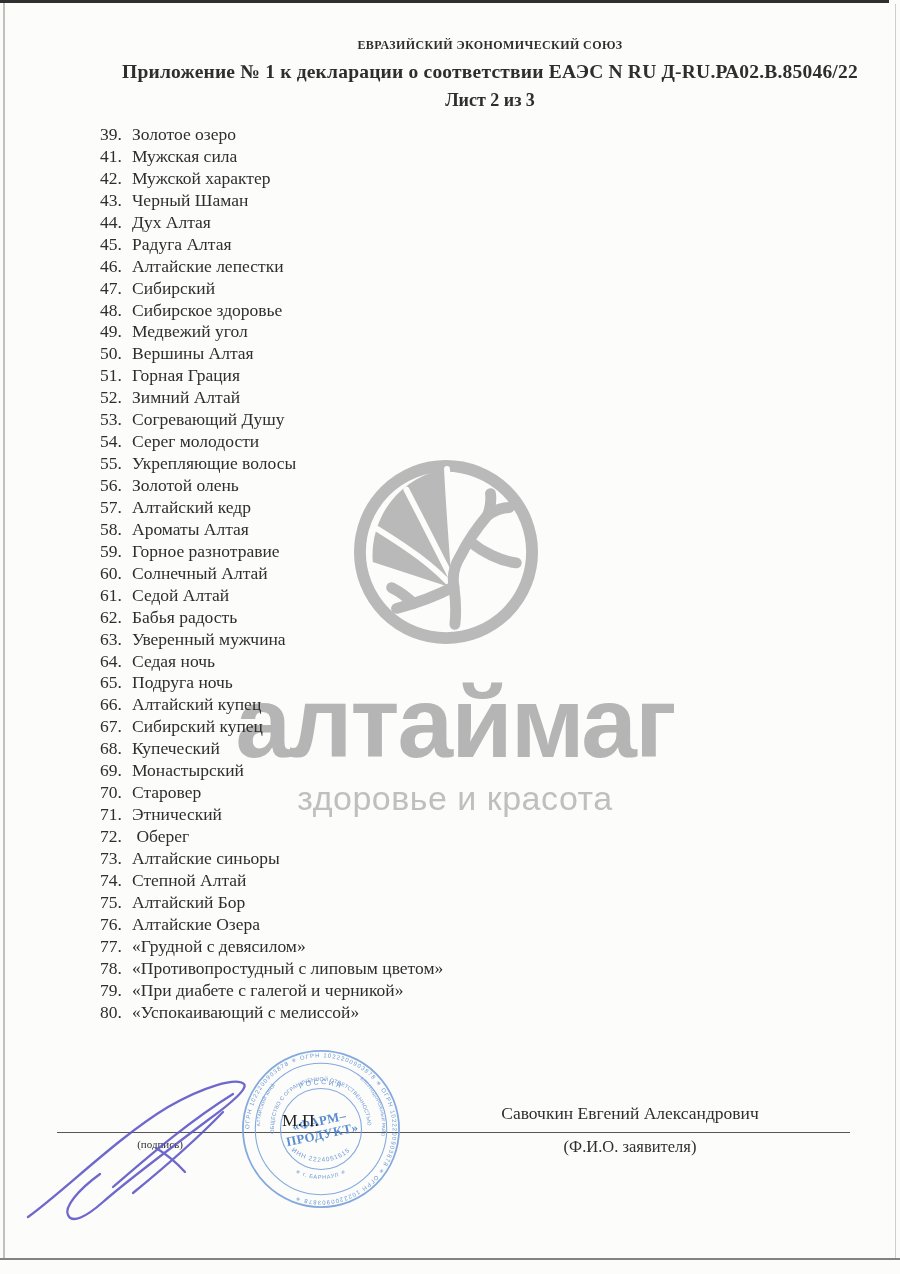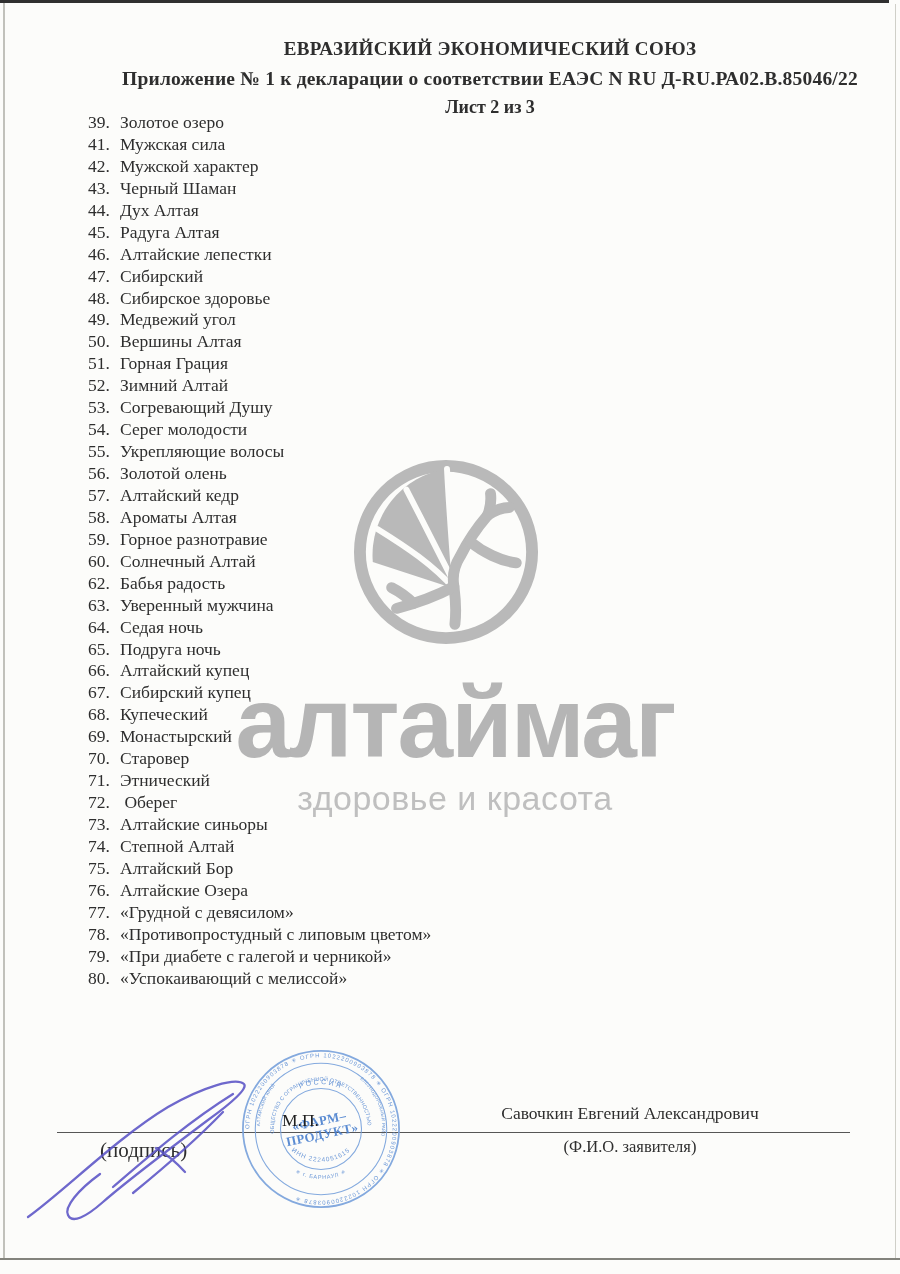--- a/index.html
+++ b/index.html
@@ -24,32 +24,32 @@
     font-size:100px;line-height:1;color:#b5b5b5;letter-spacing:-2px;
   }
   .wm-tagline{
     left:50px;top:781px;width:810px;text-align:center;
     font-family:"Liberation Sans",sans-serif;font-weight:400;
     font-size:34px;line-height:1;color:#bfbfbf;letter-spacing:.5px;
   }
 
   
   .hdr{position:absolute;left:90px;top:38px;width:800px;text-align:center;z-index:2;}
-  .hdr .h1{font-size:19px;font-weight:700;letter-spacing:.4px;margin:0 0 8px 0;}
+  .hdr .h1{font-size:12px;font-weight:700;letter-spacing:.4px;margin:0 0 8px 0;}
   .hdr .h2{font-size:19.5px;font-weight:700;letter-spacing:.2px;margin:0 0 7px 0;white-space:nowrap;}
   .hdr .h3{font-size:18px;font-weight:700;margin:4px;}
 
   
-  .plist{position:absolute;left:88px;top:112px;z-index:2;margin:0;padding:0;list-style:none;}
+  .plist{position:absolute;left:88px;top:112px;z-index:2;margin:12px;padding:0;list-style:none;}
   .plist li{height:21.95px;line-height:21.95px;font-size:17.5px;white-space:pre;}
   .plist .num{display:inline-block;min-width:32px;}
 
   
   .sig-line{position:absolute;left:57px;top:1132px;width:793px;height:1.4px;background:#565656;z-index:2;}
-  .cap-podpis{position:absolute;left:100px;top:1138px;width:120px;font-size:21px;z-index:2;}
+  .cap-podpis{position:absolute;left:100px;top:1138px;width:120px;text-align:center;font-size:11px;z-index:2;}
   .fio-name{position:absolute;left:465px;top:1103px;width:330px;text-align:center;font-size:17.5px;z-index:2;}
   .cap-fio{position:absolute;left:465px;top:1137px;width:330px;text-align:center;font-size:16.5px;z-index:2;}
   .mp{position:absolute;left:276px;top:1110px;font-size:17.5px;color:#1f1f1f;z-index:5;margin-left:6px;}
   .stamp{position:absolute;left:237px;top:1045px;width:168px;height:168px;z-index:3;opacity:.92;}
   .autograph{position:absolute;left:8px;top:1052px;width:390px;height:185px;z-index:4;}
 </style>
 </head>
 <body>
 
 <div class="page">
@@ -106,20 +106,21 @@
       <li><span class="num">51.</span><span class="nm">Горная Грация</span></li>
       <li><span class="num">52.</span><span class="nm">Зимний Алтай</span></li>
       <li><span class="num">53.</span><span class="nm">Согревающий Душу</span></li>
       <li><span class="num">54.</span><span class="nm">Серег молодости</span></li>
       <li><span class="num">55.</span><span class="nm">Укрепляющие волосы</span></li>
       <li><span class="num">56.</span><span class="nm">Золотой олень</span></li>
       <li><span class="num">57.</span><span class="nm">Алтайский кедр</span></li>
       <li><span class="num">58.</span><span class="nm">Ароматы Алтая</span></li>
       <li><span class="num">59.</span><span class="nm">Горное разнотравие</span></li>
       <li><span class="num">60.</span><span class="nm">Солнечный Алтай</span></li>
+      <li><span class="num">61.</span><span class="nm">Седой Алтай</span></li>
       <li><span class="num">62.</span><span class="nm">Бабья радость</span></li>
       <li><span class="num">63.</span><span class="nm">Уверенный мужчина</span></li>
       <li><span class="num">64.</span><span class="nm">Седая ночь</span></li>
       <li><span class="num">65.</span><span class="nm">Подруга ночь</span></li>
       <li><span class="num">66.</span><span class="nm">Алтайский купец</span></li>
       <li><span class="num">67.</span><span class="nm">Сибирский купец</span></li>
       <li><span class="num">68.</span><span class="nm">Купеческий</span></li>
       <li><span class="num">69.</span><span class="nm">Монастырский</span></li>
       <li><span class="num">70.</span><span class="nm">Старовер</span></li>
       <li><span class="num">71.</span><span class="nm">Этнический</span></li>

